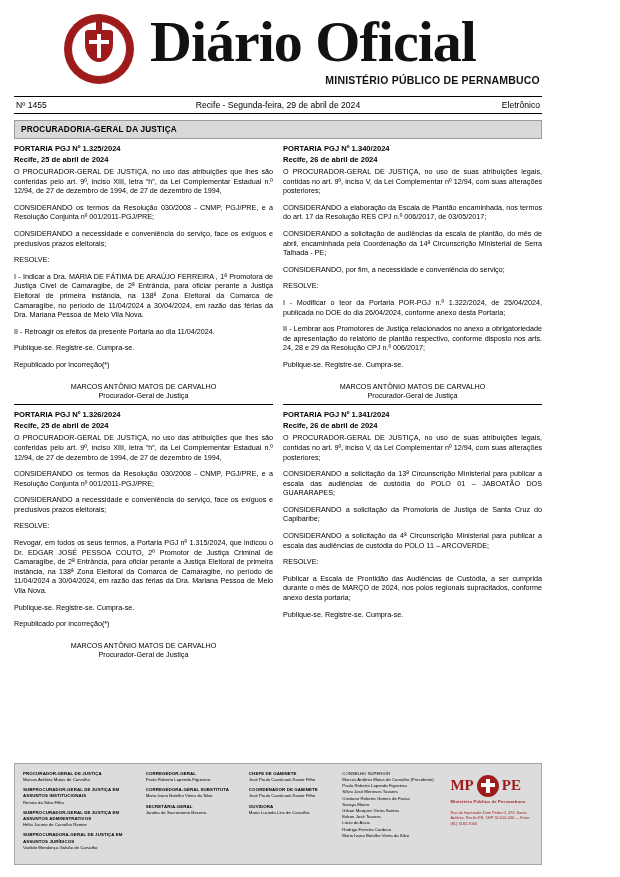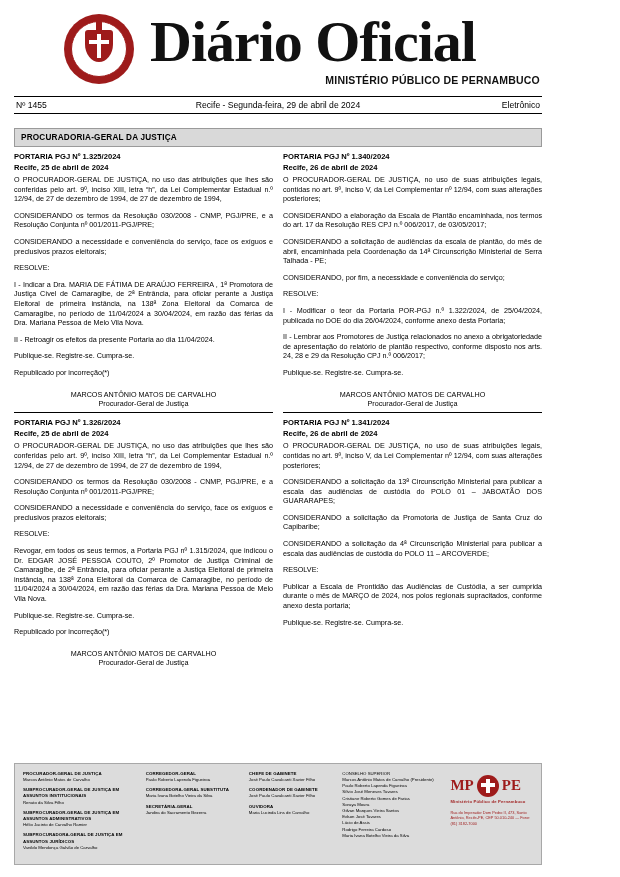--- a/index.html
+++ b/index.html
@@ -108,21 +108,21 @@
     align-items: center;
     font-size: 8.6px;
     margin-top: 10px;
   }
   .issue-bar .left   { width: 25%; padding-left: 2px; text-align: left; }
   .issue-bar .center { width: 50%; text-align: center; }
   .issue-bar .right  { width: 25%; text-align: right; padding-right: 2px; }
 
   
   .section-header {
-    margin-top: 14px;
+    margin-top: 6px;
     background: #d9d9d9;
     border: 1px solid #9a9a9a;
     font-size: 8.2px;
     font-weight: bold;
     padding: 4px 6px;
     letter-spacing: 0.2px;
   }
 
   
   .columns {

